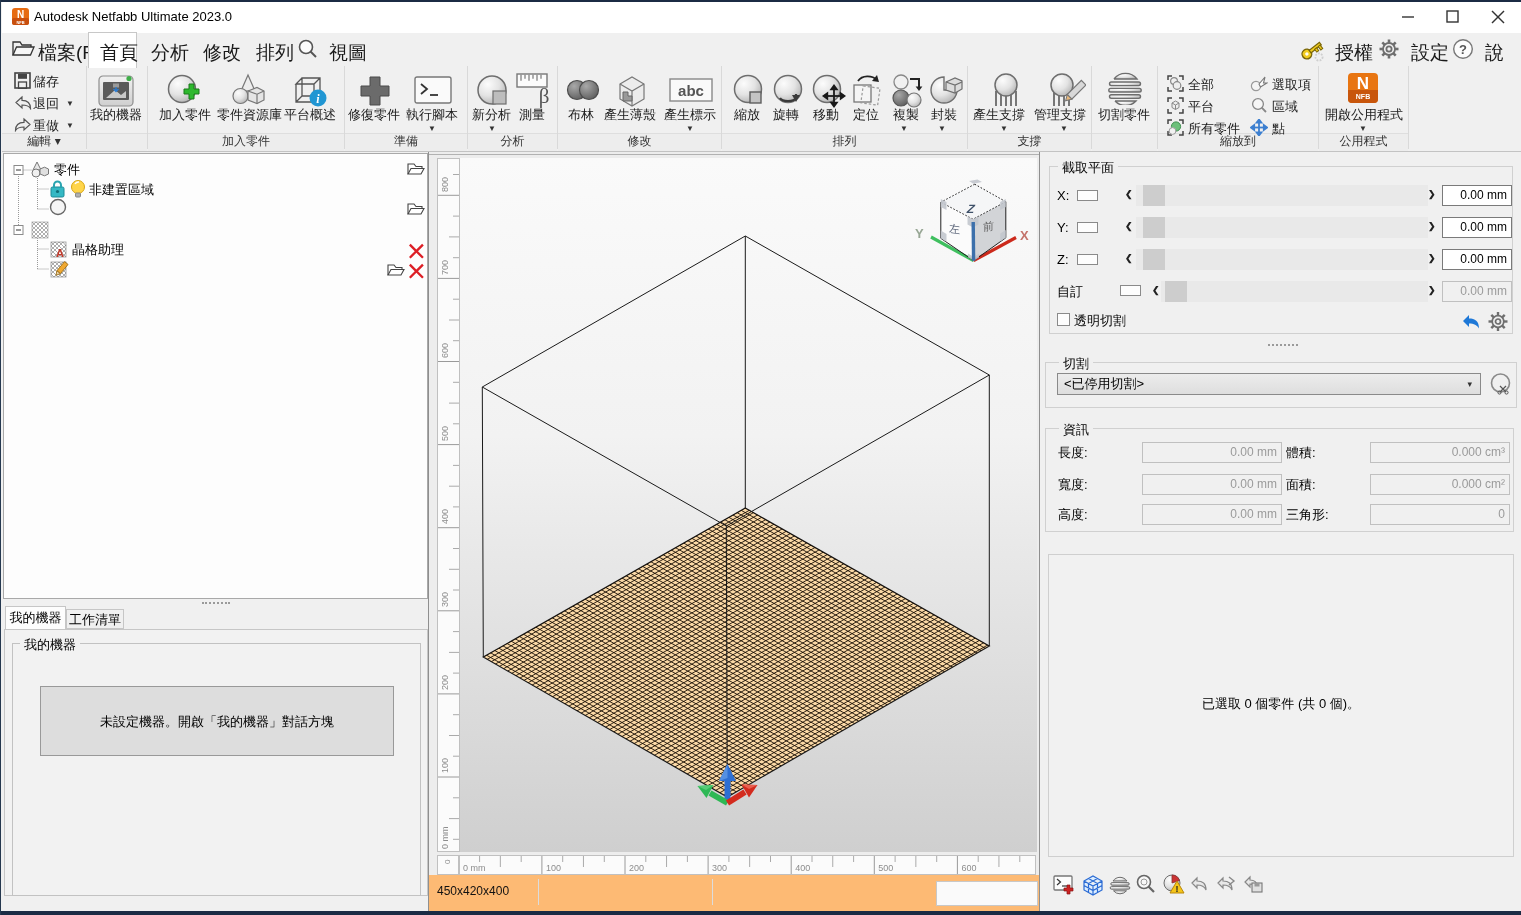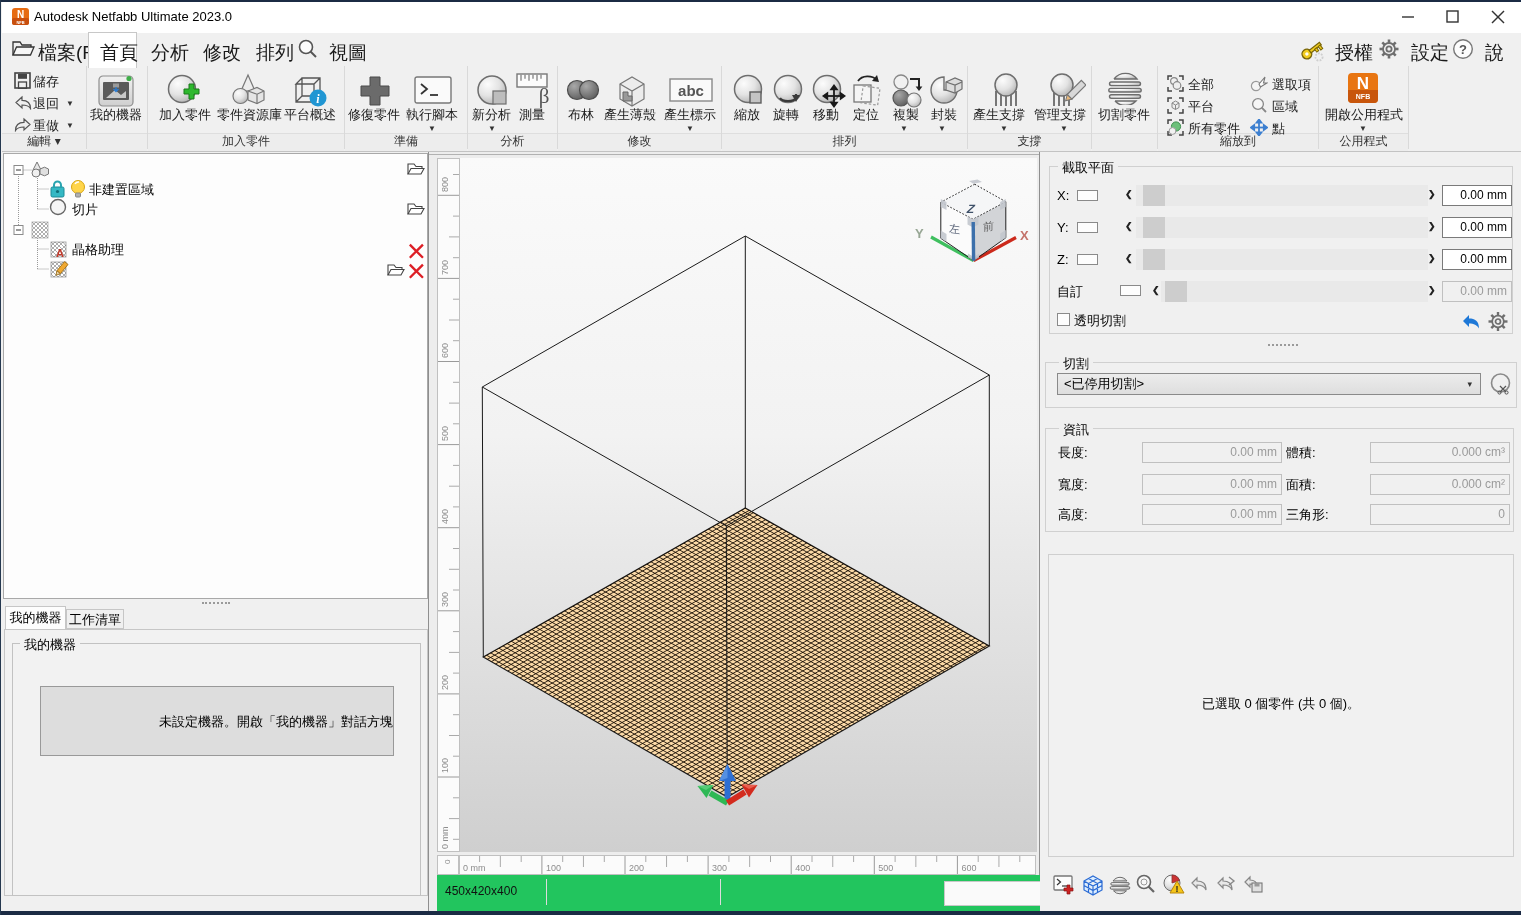--- a/index.html
+++ b/index.html
@@ -16,21 +16,21 @@
 #ribbon{position:absolute;left:1px;top:64px;width:1519px;height:88px;background:#f0f0f0;border-bottom:1px solid #c3c3c3}
 .gsep{position:absolute;top:2px;height:83px;width:1px;background:#d9d9d9}
 .gfoot{position:absolute;top:69px;height:18px;border-top:1px solid #dedede;background:#ededed;font-size:12px;color:#333;text-align:center;line-height:14px}
 .rlabel{position:absolute;font-size:13px;color:#1a1a1a;white-space:nowrap}
 .dropdn{position:absolute;font-size:8px;color:#333}
 #leftpane{position:absolute;left:1px;top:152px;width:427px;height:759px;background:#f0f0f0}
 #tree{position:absolute;left:1px;top:1px;width:425px;height:446px;background:#fdfdfd;border:1px solid #a9a9a9}
 .trow{position:absolute;left:0;width:100%;height:20px;font-size:13px}
 #tabs2{position:absolute;left:2px;top:454px;width:424px;height:24px}
 #machbox{position:absolute;left:10px;top:491px;width:409px;height:253px;border:1px solid #c2c2c2}
-#machbtn{position:absolute;left:27px;top:42px;width:354px;height:70px;background:#ddd;border:1px solid #999;text-align:right;font-size:13px;line-height:70px}
+#machbtn{position:absolute;left:27px;top:42px;width:354px;height:70px;background:#ddd;border:1px solid #999;text-align:center;font-size:13px;line-height:70px}
 #centerpane{position:absolute;left:427px;top:152px;width:612px;height:759px;background:#ededed}
 #viewport{position:absolute;left:0px;top:2px;width:608px;height:701px;background:linear-gradient(#fafafa,#f2f2f2 40%,#cfcfcf)}
 #rightpane{position:absolute;left:1039px;top:152px;width:481px;height:759px;background:#f0f0f0}
 .grpbox{position:absolute;border:1px solid #d0d0d0}
 .inpt{position:absolute;height:21px;background:#fff;border:1px solid #7a7a7a;font-size:12px;text-align:right;line-height:19px;padding-right:4px}
 .inptd{position:absolute;height:21px;background:#f0f0f0;border:1px solid #c0c0c0;font-size:12px;text-align:right;line-height:19px;padding-right:4px;color:#9a9a9a}
 .slider{position:absolute;height:21px;background:#e9e9e9}
 .thumb{position:absolute;top:0;width:22px;height:21px;background:#cdcdcd}
 .arr{position:absolute;font-size:9px;color:#222;font-weight:bold}
 .cbx{position:absolute;background:#fdfdfd;border:1px solid #8a8a8a}
@@ -433,22 +433,22 @@
 
     <g transform="translate(46,107)">
      <rect x="1" y="1" width="15" height="15" fill="#fff" stroke="#999" stroke-width="0.8"></rect>
      <path d="M1 5 L5 1 M1 9 L9 1 M1 13 L13 1 M4 16 L16 4 M8 16 L16 8 M12 16 L16 12 M1 1 L16 16 M5 1 L16 12 M9 1 L16 8 M13 1 L16 5 M1 5 L12 16 M1 9 L8 16 M1 13 L4 16" stroke="#777" stroke-width="0.6"></path>
      <g transform="rotate(40 11 8)">
               <rect x="9" y="0" width="4.5" height="12" fill="#f0a830" stroke="#9a6a10" stroke-width="0.8"></rect>
               <path d="M9 12 L11.2 16 L13.5 12 Z" fill="#e8d5b0" stroke="#9a6a10" stroke-width="0.8"></path>
             </g>
     </g>
    </svg>
+   <div class="trow" style="top:7px;left:50px">零件</div>
    <div class="trow" style="top:27px;left:85px">非建置區域</div>
-   <div class="trow" style="top:47px;left:68px">切片</div>
    <div class="trow" style="top:87px;left:68px">晶格助理</div>
    <svg class="abs" style="left:403px;top:7px" width="18" height="125" viewBox="0 0 18 125">
     <g fill="#fff" stroke="#444" stroke-width="1.1">
      <path d="M1 13 L1 3 L7 3 L9 5.5 L15 5.5 L15 8"></path>
      <path d="M1 13 L4 7.5 L17 7.5 L14 13 Z"></path>
      <path d="M1 53 L1 43 L7 43 L9 45.5 L15 45.5 L15 48"></path>
      <path d="M1 53 L4 47.5 L17 47.5 L14 53 Z"></path>
     </g>
    </svg>
    <svg class="abs" style="left:405px;top:89px" width="16" height="40" viewBox="0 0 16 40">
@@ -751,21 +751,21 @@
     <text x="26" y="16">0 mm</text>
           <text x="108.9" y="16">100</text>
           <text x="192" y="16">200</text>
     <text x="275.1" y="16">300</text>
           <text x="358.2" y="16">400</text>
           <text x="441.3" y="16">500</text>
     <text x="524.4" y="16">600</text>
    </g>
   </svg>
 
-  <div class="abs" style="left:9px;top:723px;width:610px;height:36px;background:#22c55e">
+  <div class="abs" style="left:1px;top:723px;width:610px;height:36px;background:#fdba74">
     <div class="abs" style="left:8px;top:9px;font-size:12px;color:#111">450x420x400</div>
     <div class="abs" style="left:109px;top:4px;width:1px;height:26px;background:#dcdcdc"></div>
     <div class="abs" style="left:283px;top:4px;width:1px;height:26px;background:#dcdcdc"></div>
     <div class="abs" style="left:507px;top:6px;width:102px;height:25px;background:#fafafa;border:1px solid #c8c8c8"></div>
   </div>
 </div>
 <div id="rightpane">
 
  <div class="grpbox" style="left:9px;top:14px;width:464px;height:168px"></div>
  <div class="abs" style="left:18px;top:7px;background:#f0f0f0;padding:0 4px;font-size:13px">截取平面</div>

